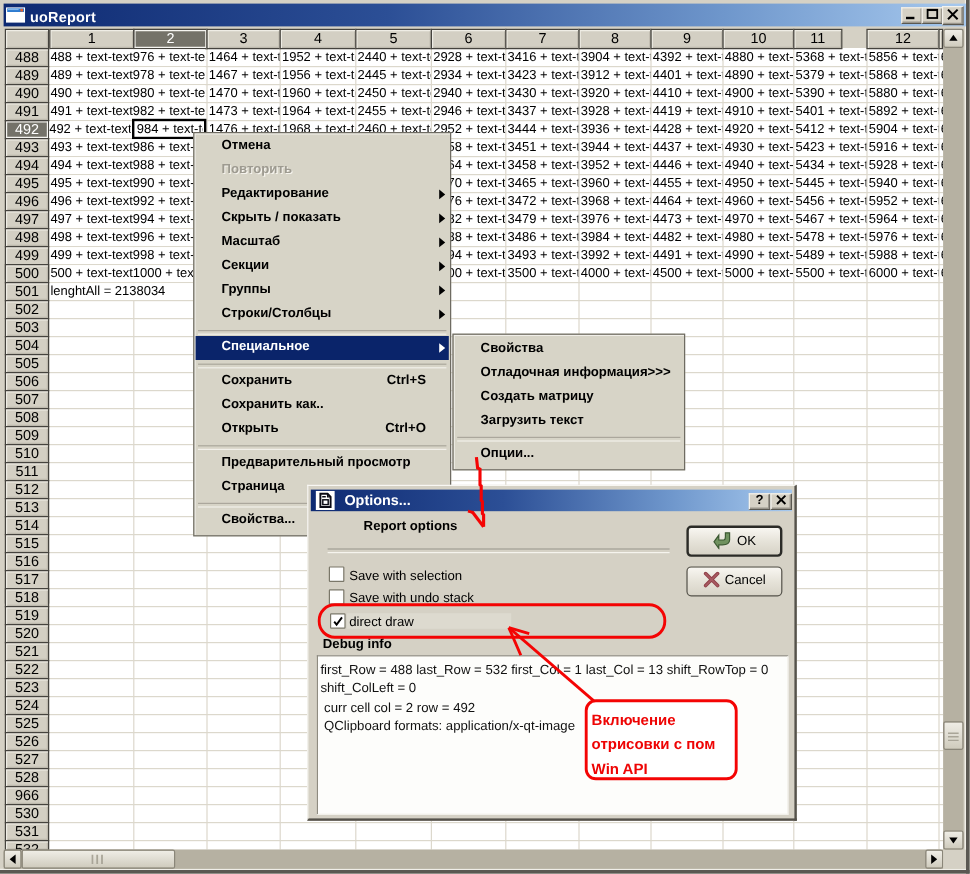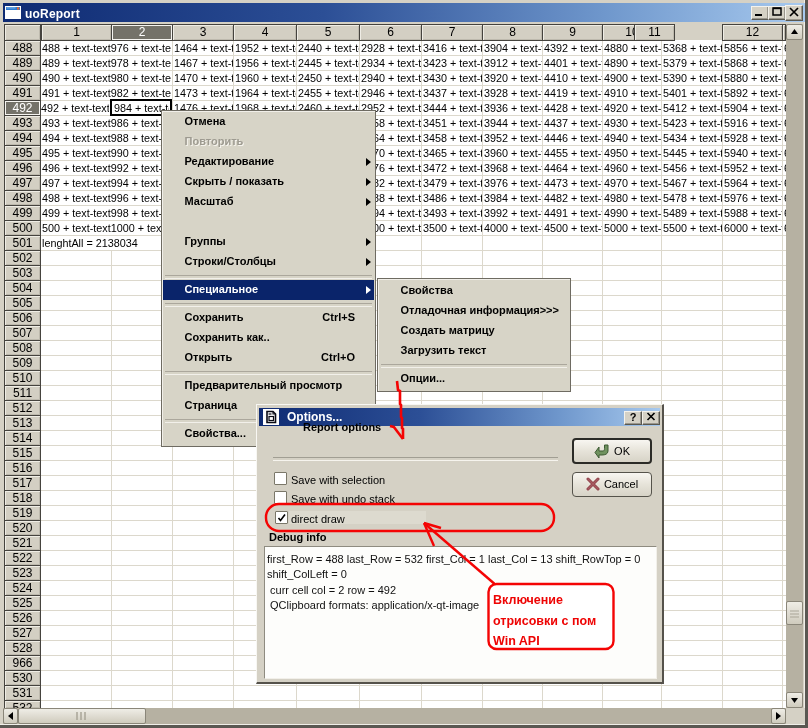--- a/index.html
+++ b/index.html
@@ -139,21 +139,21 @@
 <div class="hdrcell" style="left:41px;top:24px;width:71px;height:17px;">1</div>
 <div class="hdrcell hdrsel" style="left:111px;top:24px;width:62px;height:17px;">2</div>
 <div class="hdrcell" style="left:172px;top:24px;width:62px;height:17px;">3</div>
 <div class="hdrcell" style="left:233px;top:24px;width:64px;height:17px;">4</div>
 <div class="hdrcell" style="left:296px;top:24px;width:64px;height:17px;">5</div>
 <div class="hdrcell" style="left:359px;top:24px;width:63px;height:17px;">6</div>
 <div class="hdrcell" style="left:421px;top:24px;width:62px;height:17px;">7</div>
 <div class="hdrcell" style="left:482px;top:24px;width:61px;height:17px;">8</div>
 <div class="hdrcell" style="left:542px;top:24px;width:61px;height:17px;">9</div>
 <div class="hdrcell" style="left:602px;top:24px;width:60px;height:17px;">10</div>
-<div class="hdrcell" style="left:634px;top:24px;width:41px;height:17px;">11</div>
+<div class="hdrcell" style="left:661px;top:24px;width:41px;height:17px;">11</div>
 <div class="hdrcell" style="left:722px;top:24px;width:61px;height:17px;">12</div>
 <div class="hdrcell" style="left:782px;top:24px;width:4px;height:17px;"></div>
 <div class="hdrcell" style="left:4px;top:40px;width:37px;height:16px;">488</div>
 <div class="hdrcell" style="left:4px;top:55px;width:37px;height:16px;">489</div>
 <div class="hdrcell" style="left:4px;top:70px;width:37px;height:16px;">490</div>
 <div class="hdrcell" style="left:4px;top:85px;width:37px;height:16px;">491</div>
 <div class="hdrcell hdrsel" style="left:4px;top:100px;width:37px;height:16px;">492</div>
 <div class="hdrcell" style="left:4px;top:115px;width:37px;height:16px;">493</div>
 <div class="hdrcell" style="left:4px;top:130px;width:37px;height:16px;">494</div>
 <div class="hdrcell" style="left:4px;top:145px;width:37px;height:16px;">495</div>
@@ -394,20 +394,24 @@
       <span class="arr"></span>
     </div>
 <div class="mi" style="top:61px;">
       <span class="lab">Скрыть / показать</span>
       <span class="arr"></span>
     </div>
 <div class="mi" style="top:81px;">
       <span class="lab">Масштаб</span>
       <span class="arr"></span>
     </div>
+<div class="mi" style="top:101px;">
+      <span class="lab">Секции</span>
+      <span class="arr"></span>
+    </div>
 <div class="mi" style="top:121px;">
       <span class="lab">Группы</span>
       <span class="arr"></span>
     </div>
 <div class="mi" style="top:141px;">
       <span class="lab">Строки/Столбцы</span>
       <span class="arr"></span>
     </div>
 <div class="msep" style="top:164px;"></div>
 <div class="mi mihl" style="top:169px;">
@@ -466,21 +470,21 @@
    <path d="M5.5 5 H8.5" stroke="#0A0A14" stroke-width="1.2"></path>
    <rect x="6" y="7.5" width="4.5" height="4" fill="none" stroke="#0A0A14" stroke-width="1.2"></rect>
   </svg>
   <div class="abs" style="left:28px;top:2px;color:#fff;font-weight:bold;font-size:12px;">Options...</div>
  </div>
  <div class="capbtn" style="left:367px;top:6px;width:16px;height:12px;line-height:11px;font-size:11px;font-weight:bold;">?</div>
  <div class="capbtn" style="left:385px;top:6px;width:16px;height:12px;">
   <svg width="14" height="10">
         <path d="M3.5 1 L10.5 8 M10.5 1 L3.5 8" stroke="#000" stroke-width="1.6"></path>
       </svg></div>
- <div class="blab" style="left:14px;top:16px;padding-left:32px;">Report options</div>
+ <div class="blab" style="left:14px;top:28px;padding-left:32px;">Report options</div>
  <div class="abs" style="left:16px;top:52px;width:285px;height:2px;border-top:1px solid #A19E93;border-bottom:1px solid #F6F4EE;"></div>
  <div class="cb" style="left:17px;top:67px;"></div>
  <div class="cblab" style="left:34px;top:69px;">Save with selection</div>
  <div class="cb" style="left:17px;top:86px;"></div>
  <div class="cblab" style="left:34px;top:88px;">Save with undo stack</div>
  <div class="abs" style="left:32px;top:106px;width:137px;height:13px;background:#DDDACF;"></div>
  <div class="cb" style="left:18px;top:106px;"></div>
  <svg class="abs" style="left:19px;top:107px" width="12" height="12">
   <path d="M2.5 6 L4.5 8.5 L9 2.5" fill="none" stroke="#000" stroke-width="1.6"></path>
     </svg>

